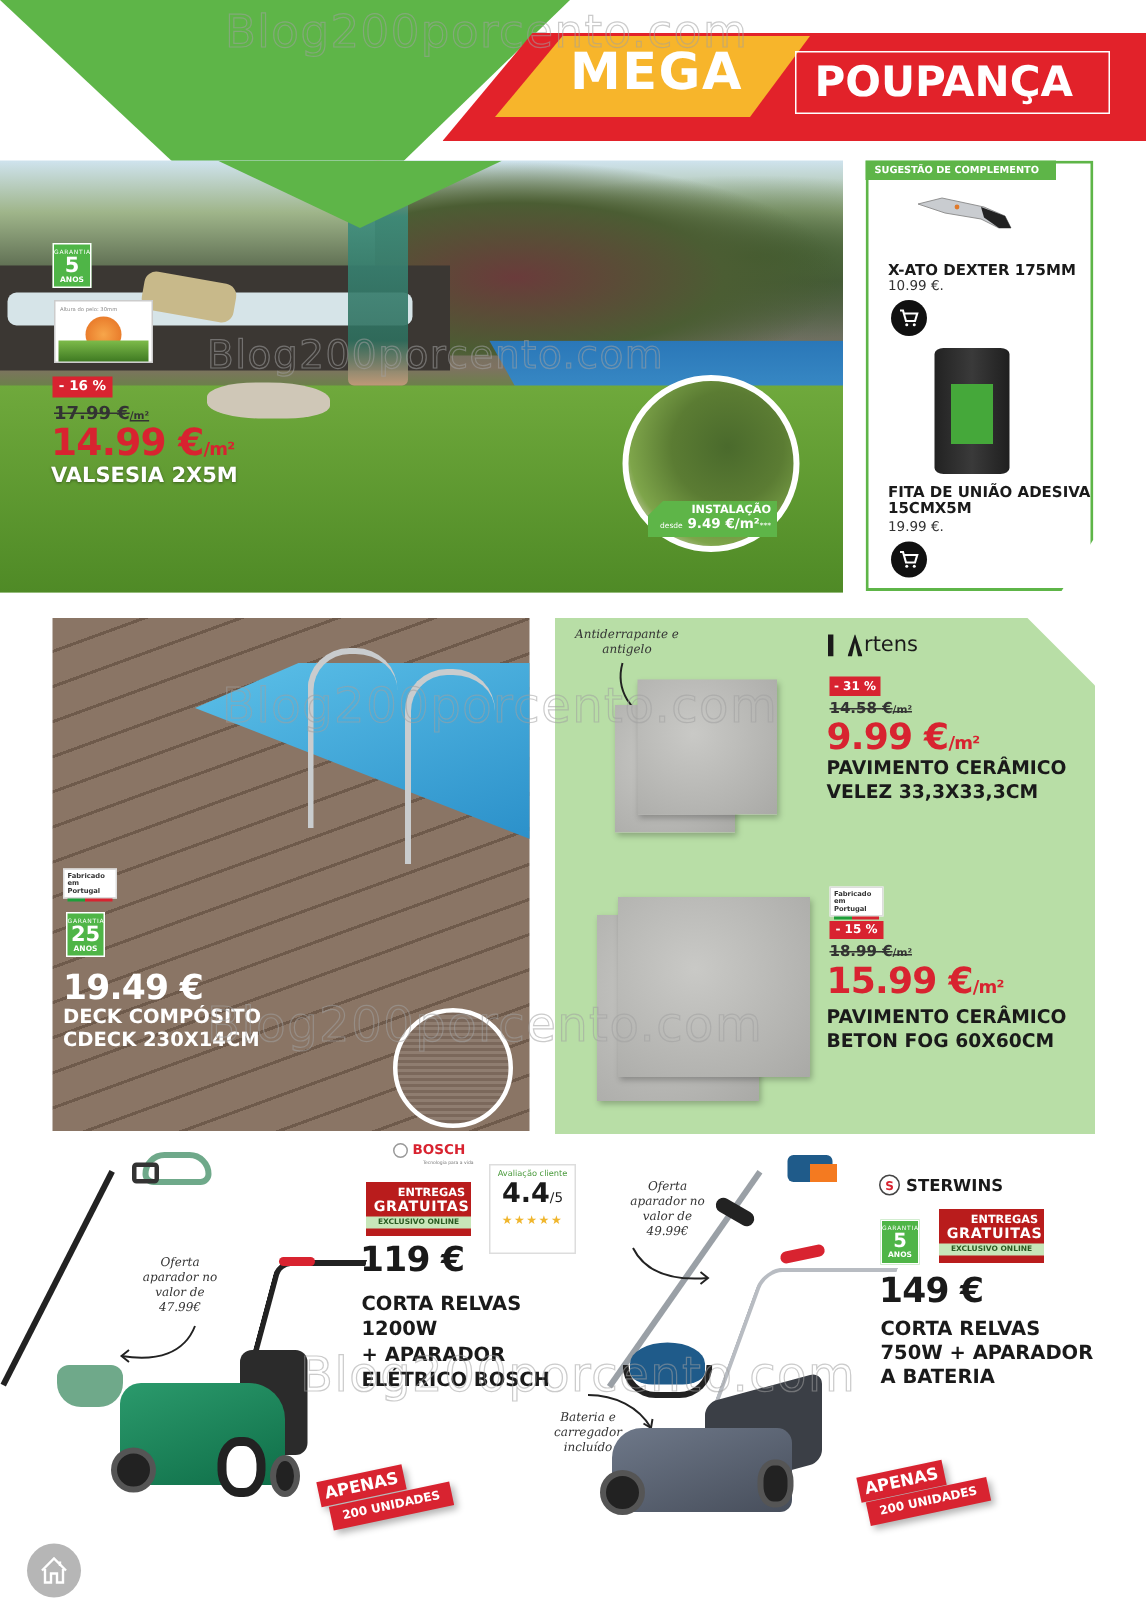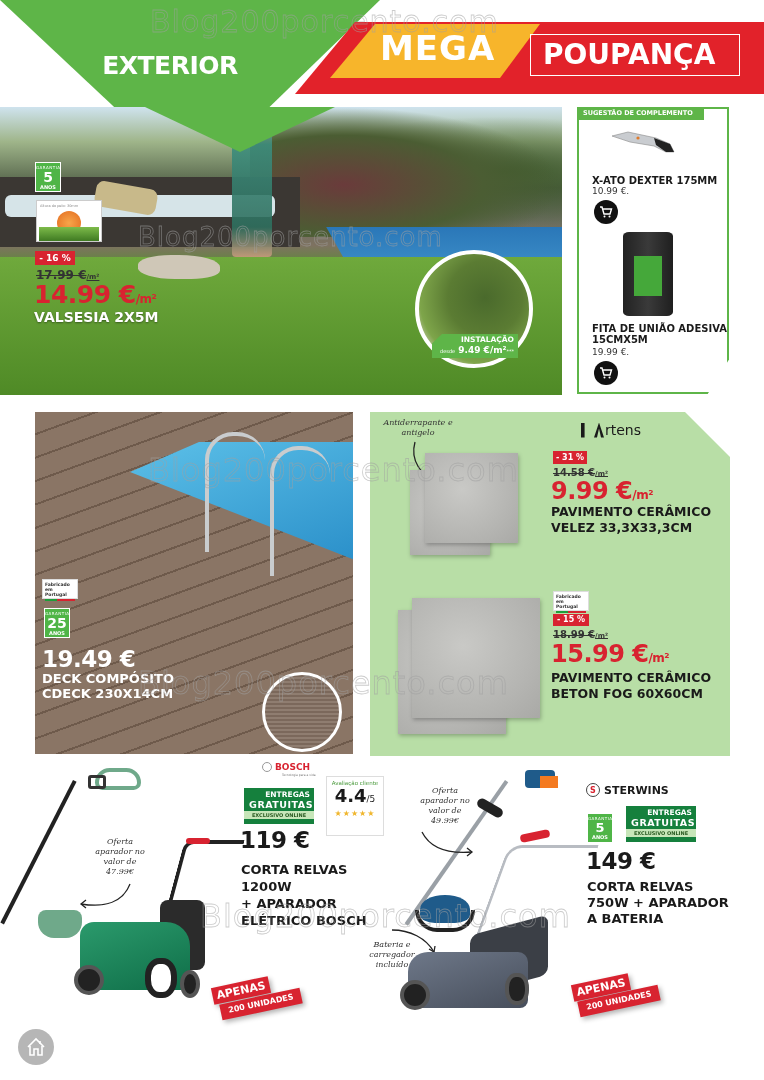--- a/index.html
+++ b/index.html
@@ -90,21 +90,21 @@
     background: repeating-linear-gradient(0deg, #7b685b 0px, #7b685b 2px, #8f7d70 2px, #8f7d70 4px); }
 
   
   .tiles { left:370px; top:412px; width:360px; height:344px; background:#b8dea6; clip-path: polygon(0 0, 315px 0, 360px 45px, 360px 100%, 0 100%); }
   .tile-img { background: radial-gradient(ellipse at 40% 40%, #c9c9c6, #b3b3b0 70%, #a9a9a6); box-shadow: 1px 2px 4px rgba(0,0,0,0.25); }
   .tile1a { left:410px; top:470px; width:80px; height:85px; }
   .tile1b { left:425px; top:453px; width:93px; height:90px; }
   .tile2a { left:398px; top:610px; width:108px; height:124px; }
   .tile2b { left:412px; top:598px; width:128px; height:120px; }
   .note1 { left:378px; top:418px; width:80px; font-size:8px; line-height:10px; }
-  .artens { left:552px; top:422px; font-size:14px; color:#1a1a1a; display:flex; align-items:center; gap:1px;margin-left:29px; }
+  .artens { left:552px; top:422px; font-size:14px; color:#1a1a1a; display:flex; align-items:center; gap:1px; }
   .artens-mark { width:12px; height:15px; background:#1a1a1a; clip-path: polygon(0 0, 30% 0, 30% 100%, 0 100%); position:relative; }
   .artens-A { width:10px; height:15px; background:#1a1a1a; clip-path: polygon(50% 0, 100% 100%, 70% 100%, 50% 40%, 30% 100%, 0 100%); }
   .tile1-disc { left:553px; top:451px; width:34px; height:13px; font-size:8px; line-height:13px; }
   .tile1-old { left:553px; top:467px; font-size:10px; }
   .tile1-new { left:551px; top:477px; font-size:24px; }
   .tile1-name { left:551px; top:504px; font-size:12.5px; font-weight:bold; line-height:16px; }
   .tile2-made { left:553px; top:591px; width:36px; height:20px; }
   .tile2-disc { left:553px; top:614px; width:36px; height:12px; font-size:8px; line-height:12px; }
   .tile2-old { left:553px; top:629px; font-size:10px; }
   .tile2-new { left:551px; top:640px; font-size:24px; }
@@ -129,21 +129,21 @@
   .bosch-logo { left:262px; top:762px; display:flex; align-items:center; gap:3px; }
   .bosch-circ { width:10px; height:10px; border-radius:50%; border:1.5px solid #999; }
   .bosch-txt { color:#d82330; font-size:9px; font-weight:bold; }
   .bosch-sub { left:282px; top:773px; font-size:3px; color:#777; }
   .rating-box { left:326px; top:776px; width:58px; height:60px; border:1px solid #ddd; background:#fff; text-align:center; }
   .rating-lbl { font-size:5.5px; color:#4a9a3c; padding-top:3px; }
   .rating-val { font-size:18px; font-weight:bold; line-height:19px; }
   .rating-val small { font-size:9px; font-weight:normal; }
   .rating-stars { font-size:8px; color:#f0b62d; letter-spacing:1px; }
 
-  .deliv { background:#15803d; color:#fff; text-align:right; }
+  .deliv { background:#b91c1c; color:#fff; text-align:right; }
   .deliv .l1 { font-size:7.5px; font-weight:bold; line-height:9px; padding:2px 4px 0 0; }
   .deliv .l2 { font-size:9.5px; font-weight:bold; line-height:11px; letter-spacing:0.5px; padding-right:1px; }
   .deliv .l3 { background:#c7e6b9; color:#2a5b22; font-size:5px; font-weight:bold; text-align:center; line-height:8px; margin-top:1px; }
   .bosch-deliv { left:244px; top:788px; width:70px; height:36px; }
 
   .bosch-price { left:240px; top:827px; font-size:23px; font-weight:bold; letter-spacing:-0.5px; }
   .bosch-name { left:241px; top:861px; font-size:13px; font-weight:bold; line-height:17px; }
 
   .apenas { background:#d82330; color:#fff; font-weight:bold; transform: rotate(-12deg); box-shadow: 2px 3px 5px rgba(0,0,0,0.3); }
   .ap1 { left:212px; top:982px; width:58px; height:17px; font-size:11px; line-height:17px; text-align:center; }
@@ -186,21 +186,20 @@
   .wm4 { left:138px; top:664px; font-size:32px; }
   .wm5 { left:200px; top:897px; font-size:32px; }
 
   .home-btn { left:18px; top:1029px; width:36px; height:36px; border-radius:50%; background:#b6b6b6; display:flex; align-items:center; justify-content:center; }
 </style>
 </head>
 <body>
 
 <div class="abs hdr-green"></div>
 <div class="abs hdr-title">
-  <div>EXTERIOR</div>
 </div>
 <div class="abs hdr-red"></div>
 <div class="abs hdr-yellow-front"></div>
 <div class="abs hdr-mega">MEGA</div>
 <div class="abs hdr-poup-box"></div>
 <div class="abs hdr-poup">POUPANÇA</div>
 
 <div class="abs hero">
   <div class="abs hero-trees"></div>
   <div class="abs hero-pool"></div>

